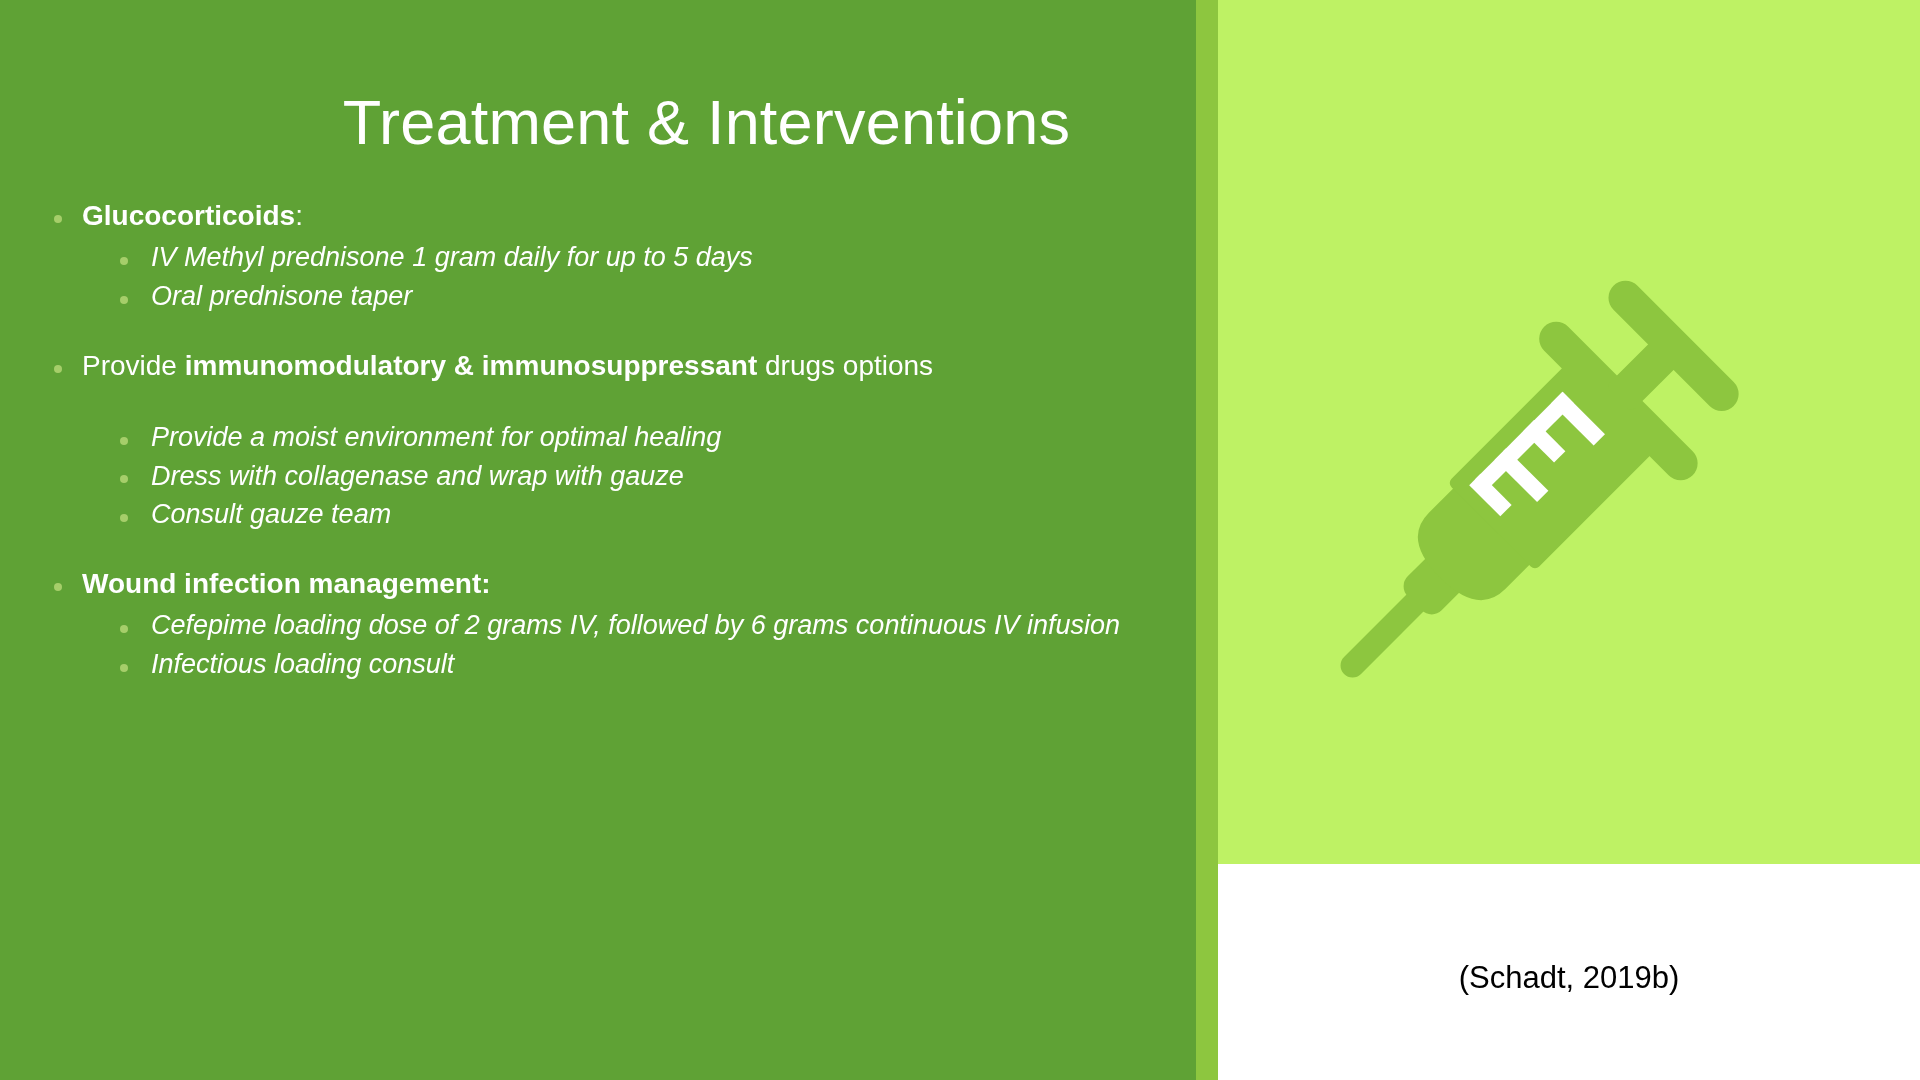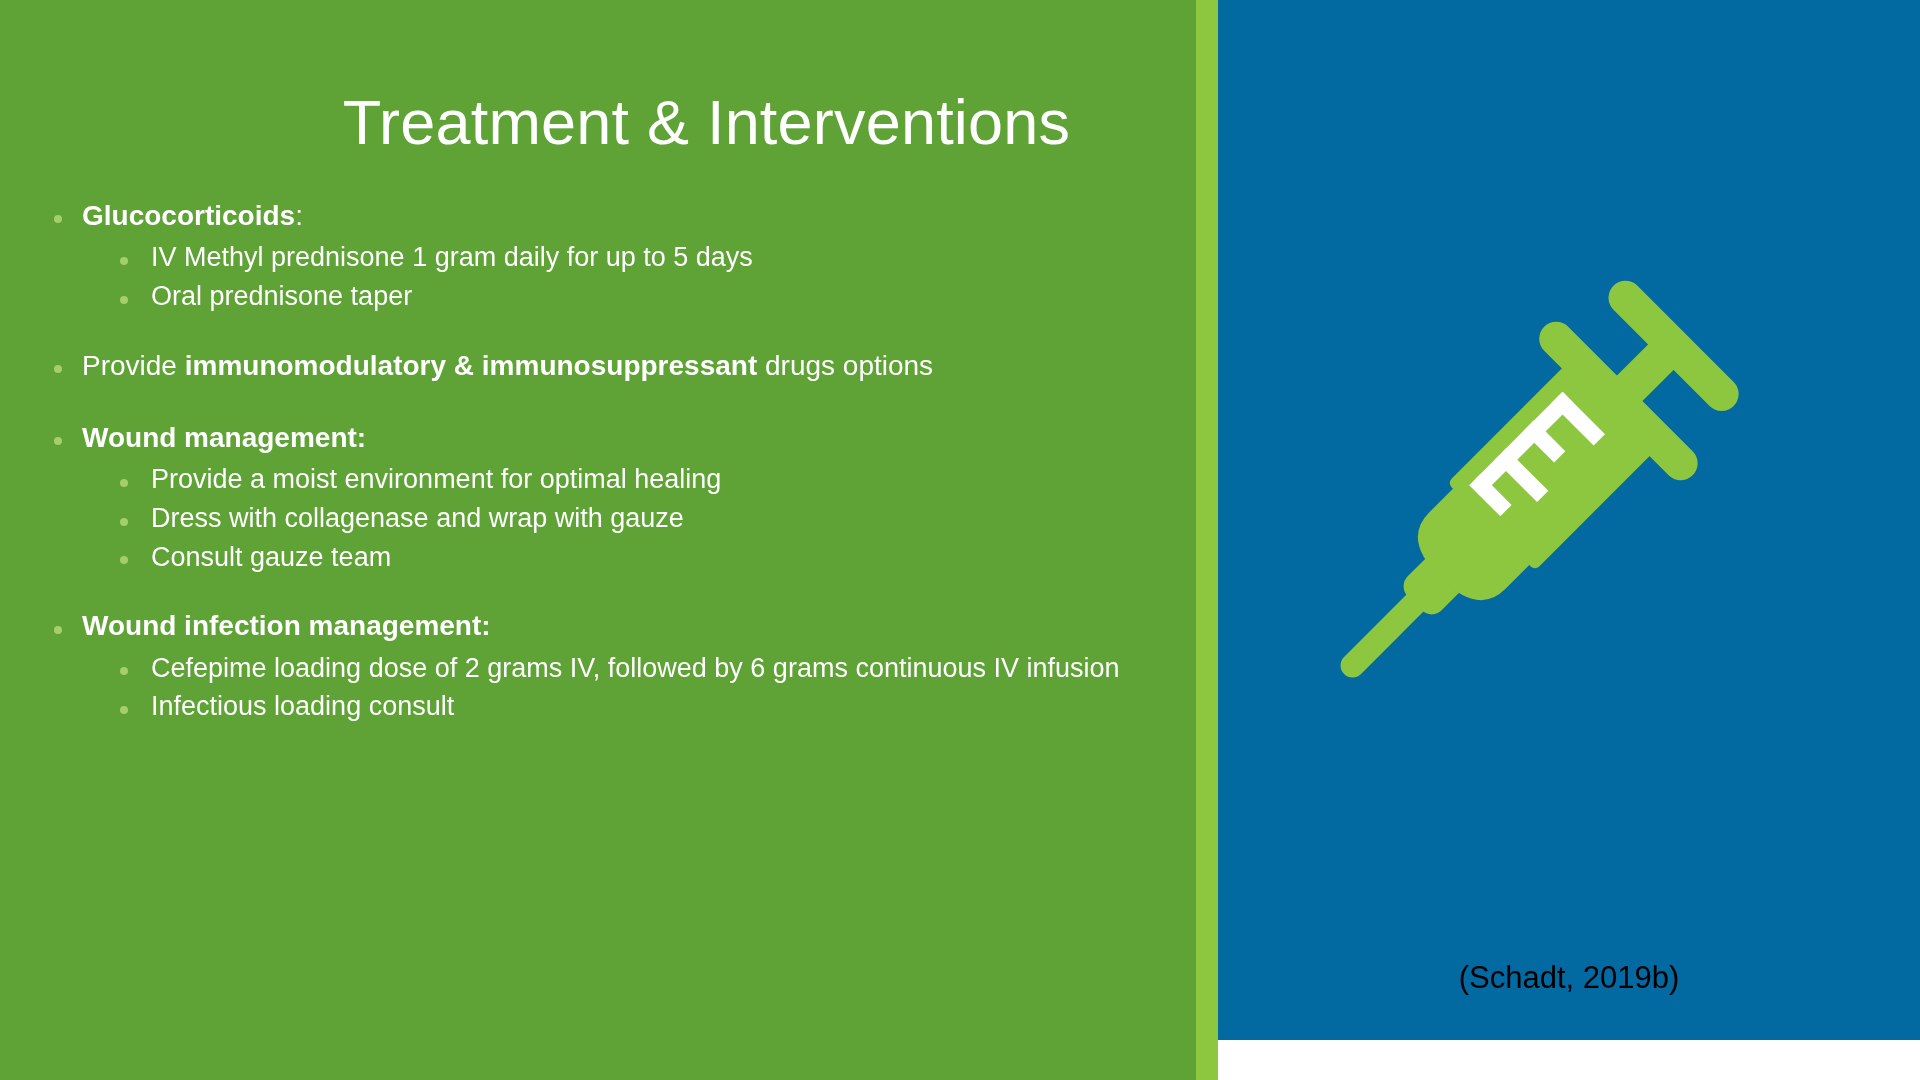--- a/index.html
+++ b/index.html
@@ -88,20 +88,21 @@
     margin-bottom: 6px;
     font-weight: 400;
   }
 
   .b2 {
     font-size: 27px;
     line-height: 1.32;
     padding-left: 105px;
     margin-bottom: 3px;
     font-weight: 400;
+    font-style: italic;
   }
 
   .b1 > .dot,
   .b2 > .dot {
     position: absolute;
     width: 8px;
     height: 8px;
     border-radius: 50%;
     background: #A6CE6A;
     top: 0.62em;
@@ -113,22 +114,22 @@
 
   .bold { font-weight: 700; }
   .gap-md { height: 30px; }
 
   
   .right-area {
     position: absolute;
     left: 1218px;
     top: 0;
     width: 702px;
-    height: 1040px;
-    background: #0369a1;
+    height: 864px;
+    background: #bef264;
   }
 
   .syringe-wrap {
     position: absolute;
     left: 50px;
     top: 280px;
     width: 500px;
     height: 440px;
   }
 
@@ -175,24 +176,20 @@
 
       <div class="gap-md"></div>
 
       <div class="b1">
         <span class="dot"></span>
         <span class="txt"><span>Provide </span><span class="bold">immunomodulatory &amp; immunosuppressant</span><span> drugs options</span></span>
       </div>
 
       <div class="gap-md"></div>
 
-      <div class="b1">
-        <span class="dot"></span>
-        <span class="txt bold">Wound management:</span>
-      </div>
 
 
       <div class="b2">
         <span class="dot"></span>
         <span class="txt">Provide a moist environment for optimal healing</span>
       </div>
 
       <div class="b2">
         <span class="dot"></span>
         <span class="txt">Dress with collagenase and wrap with gauze</span>

